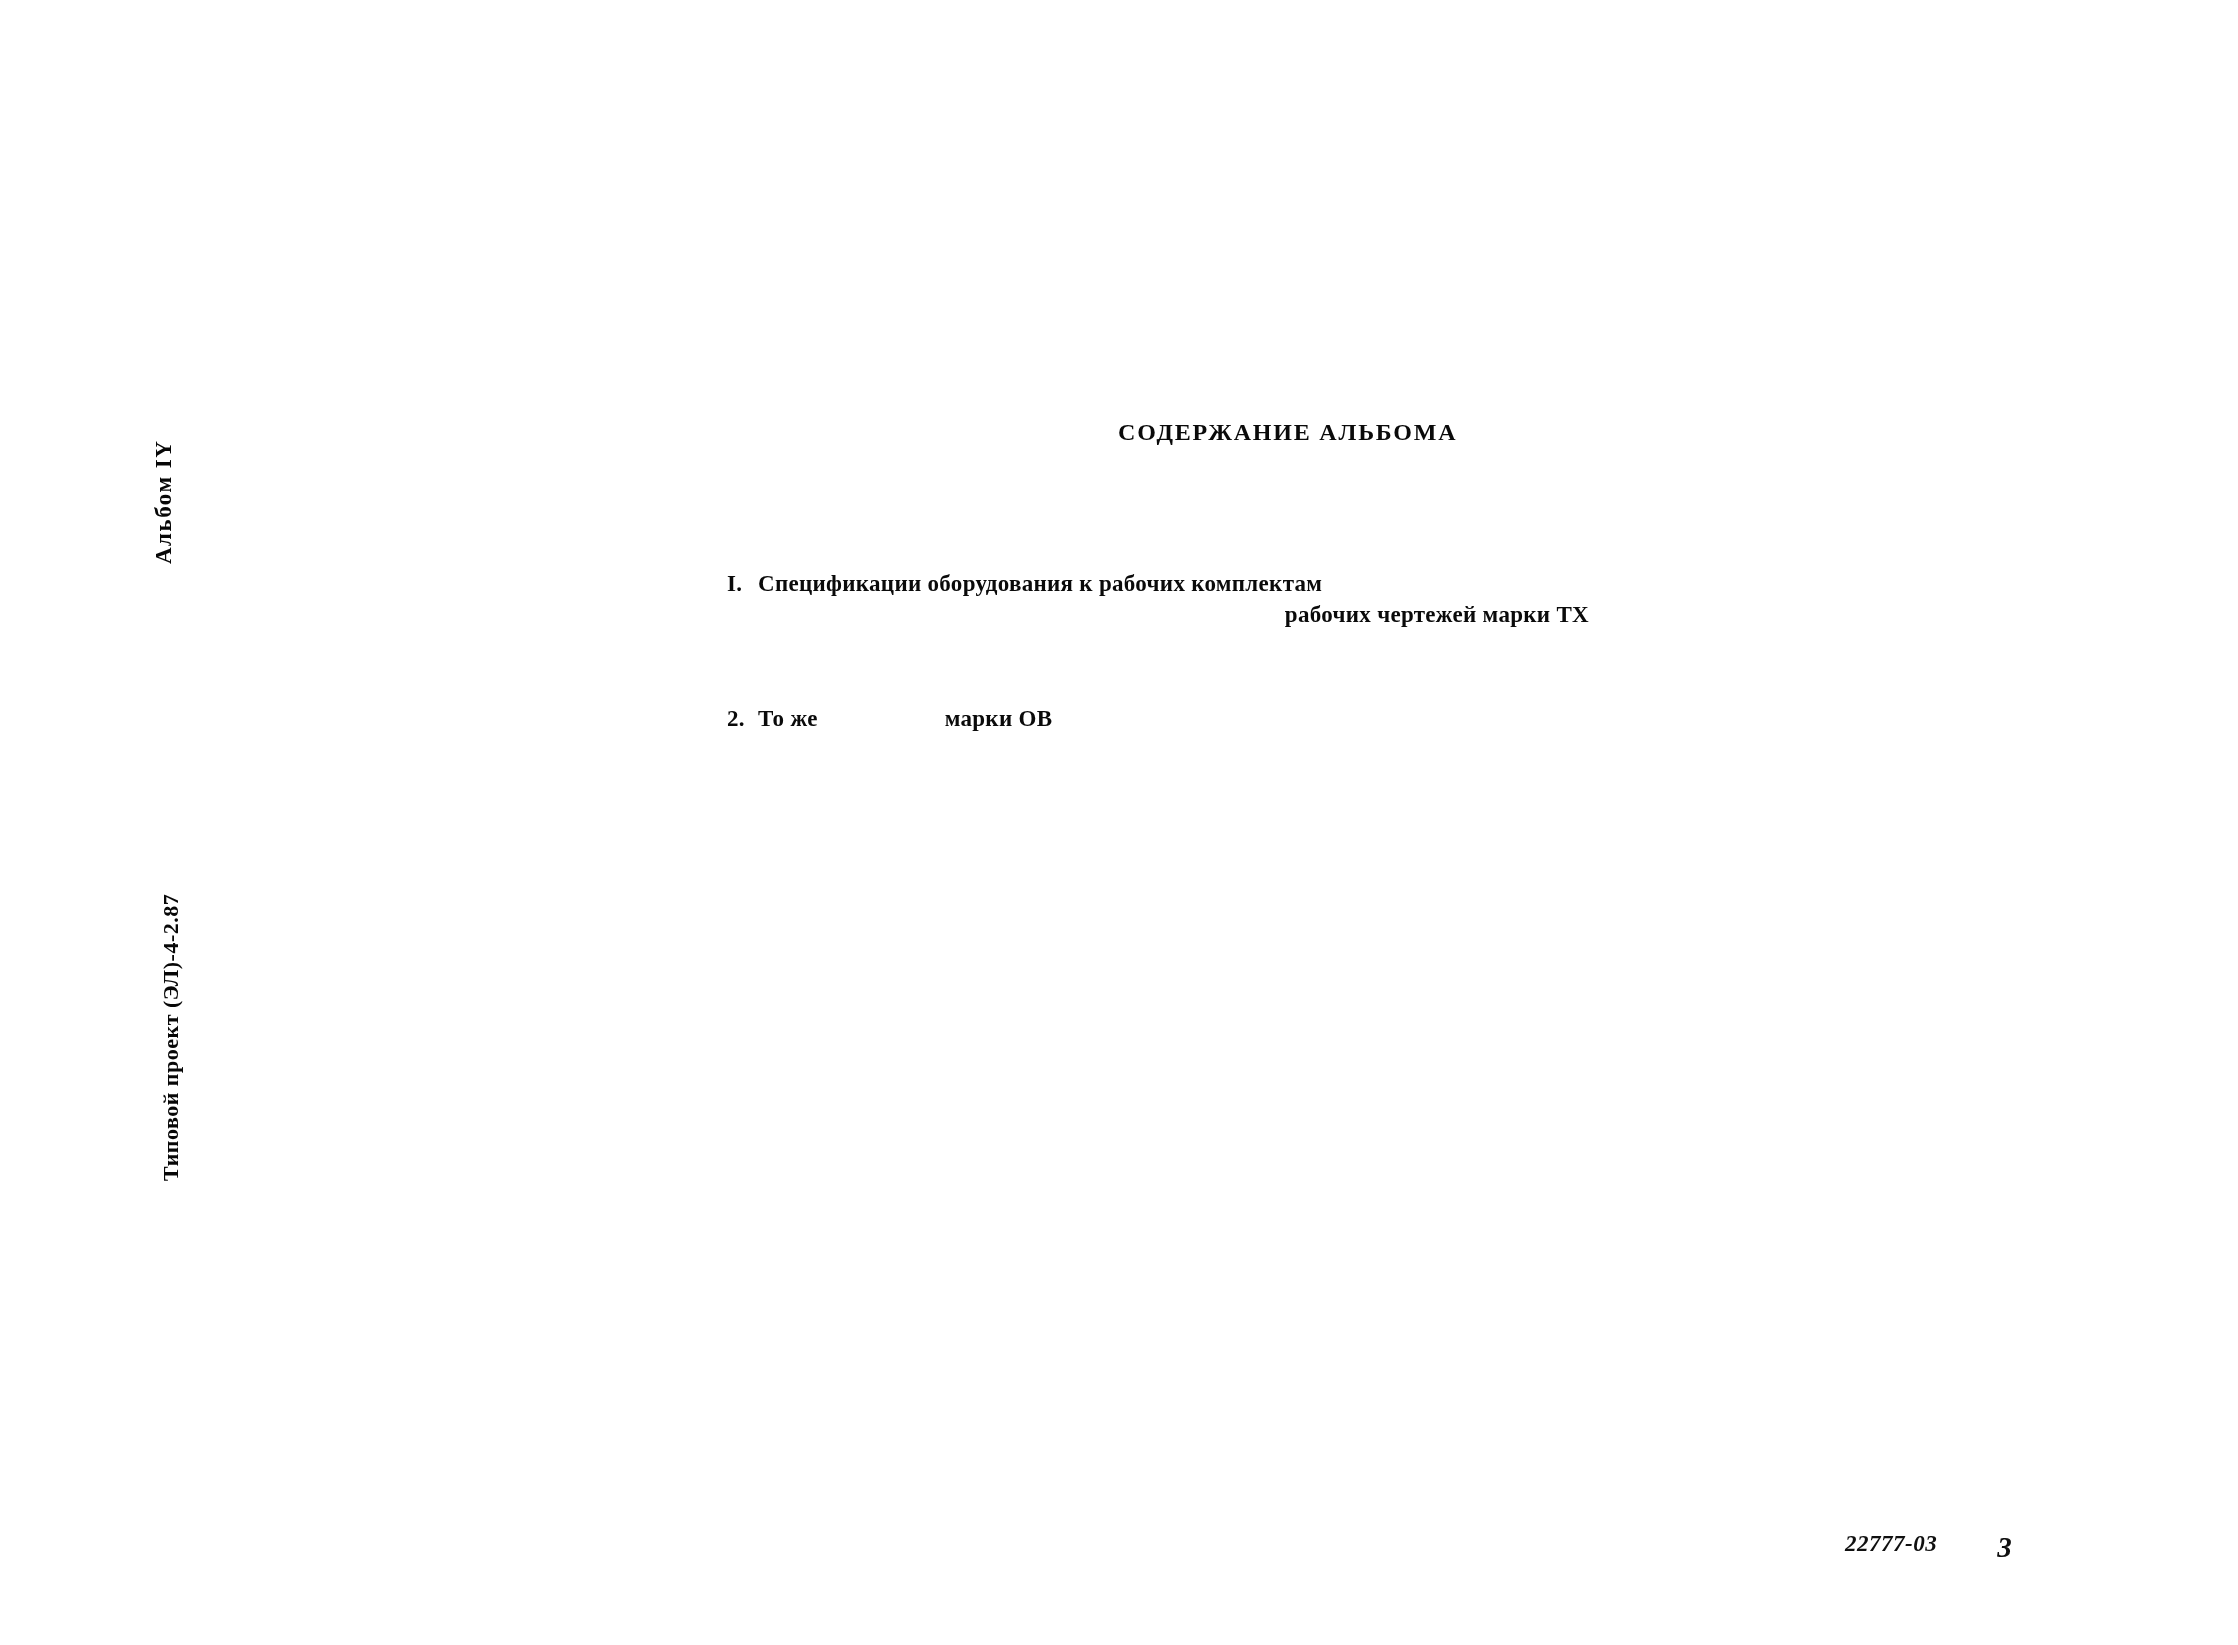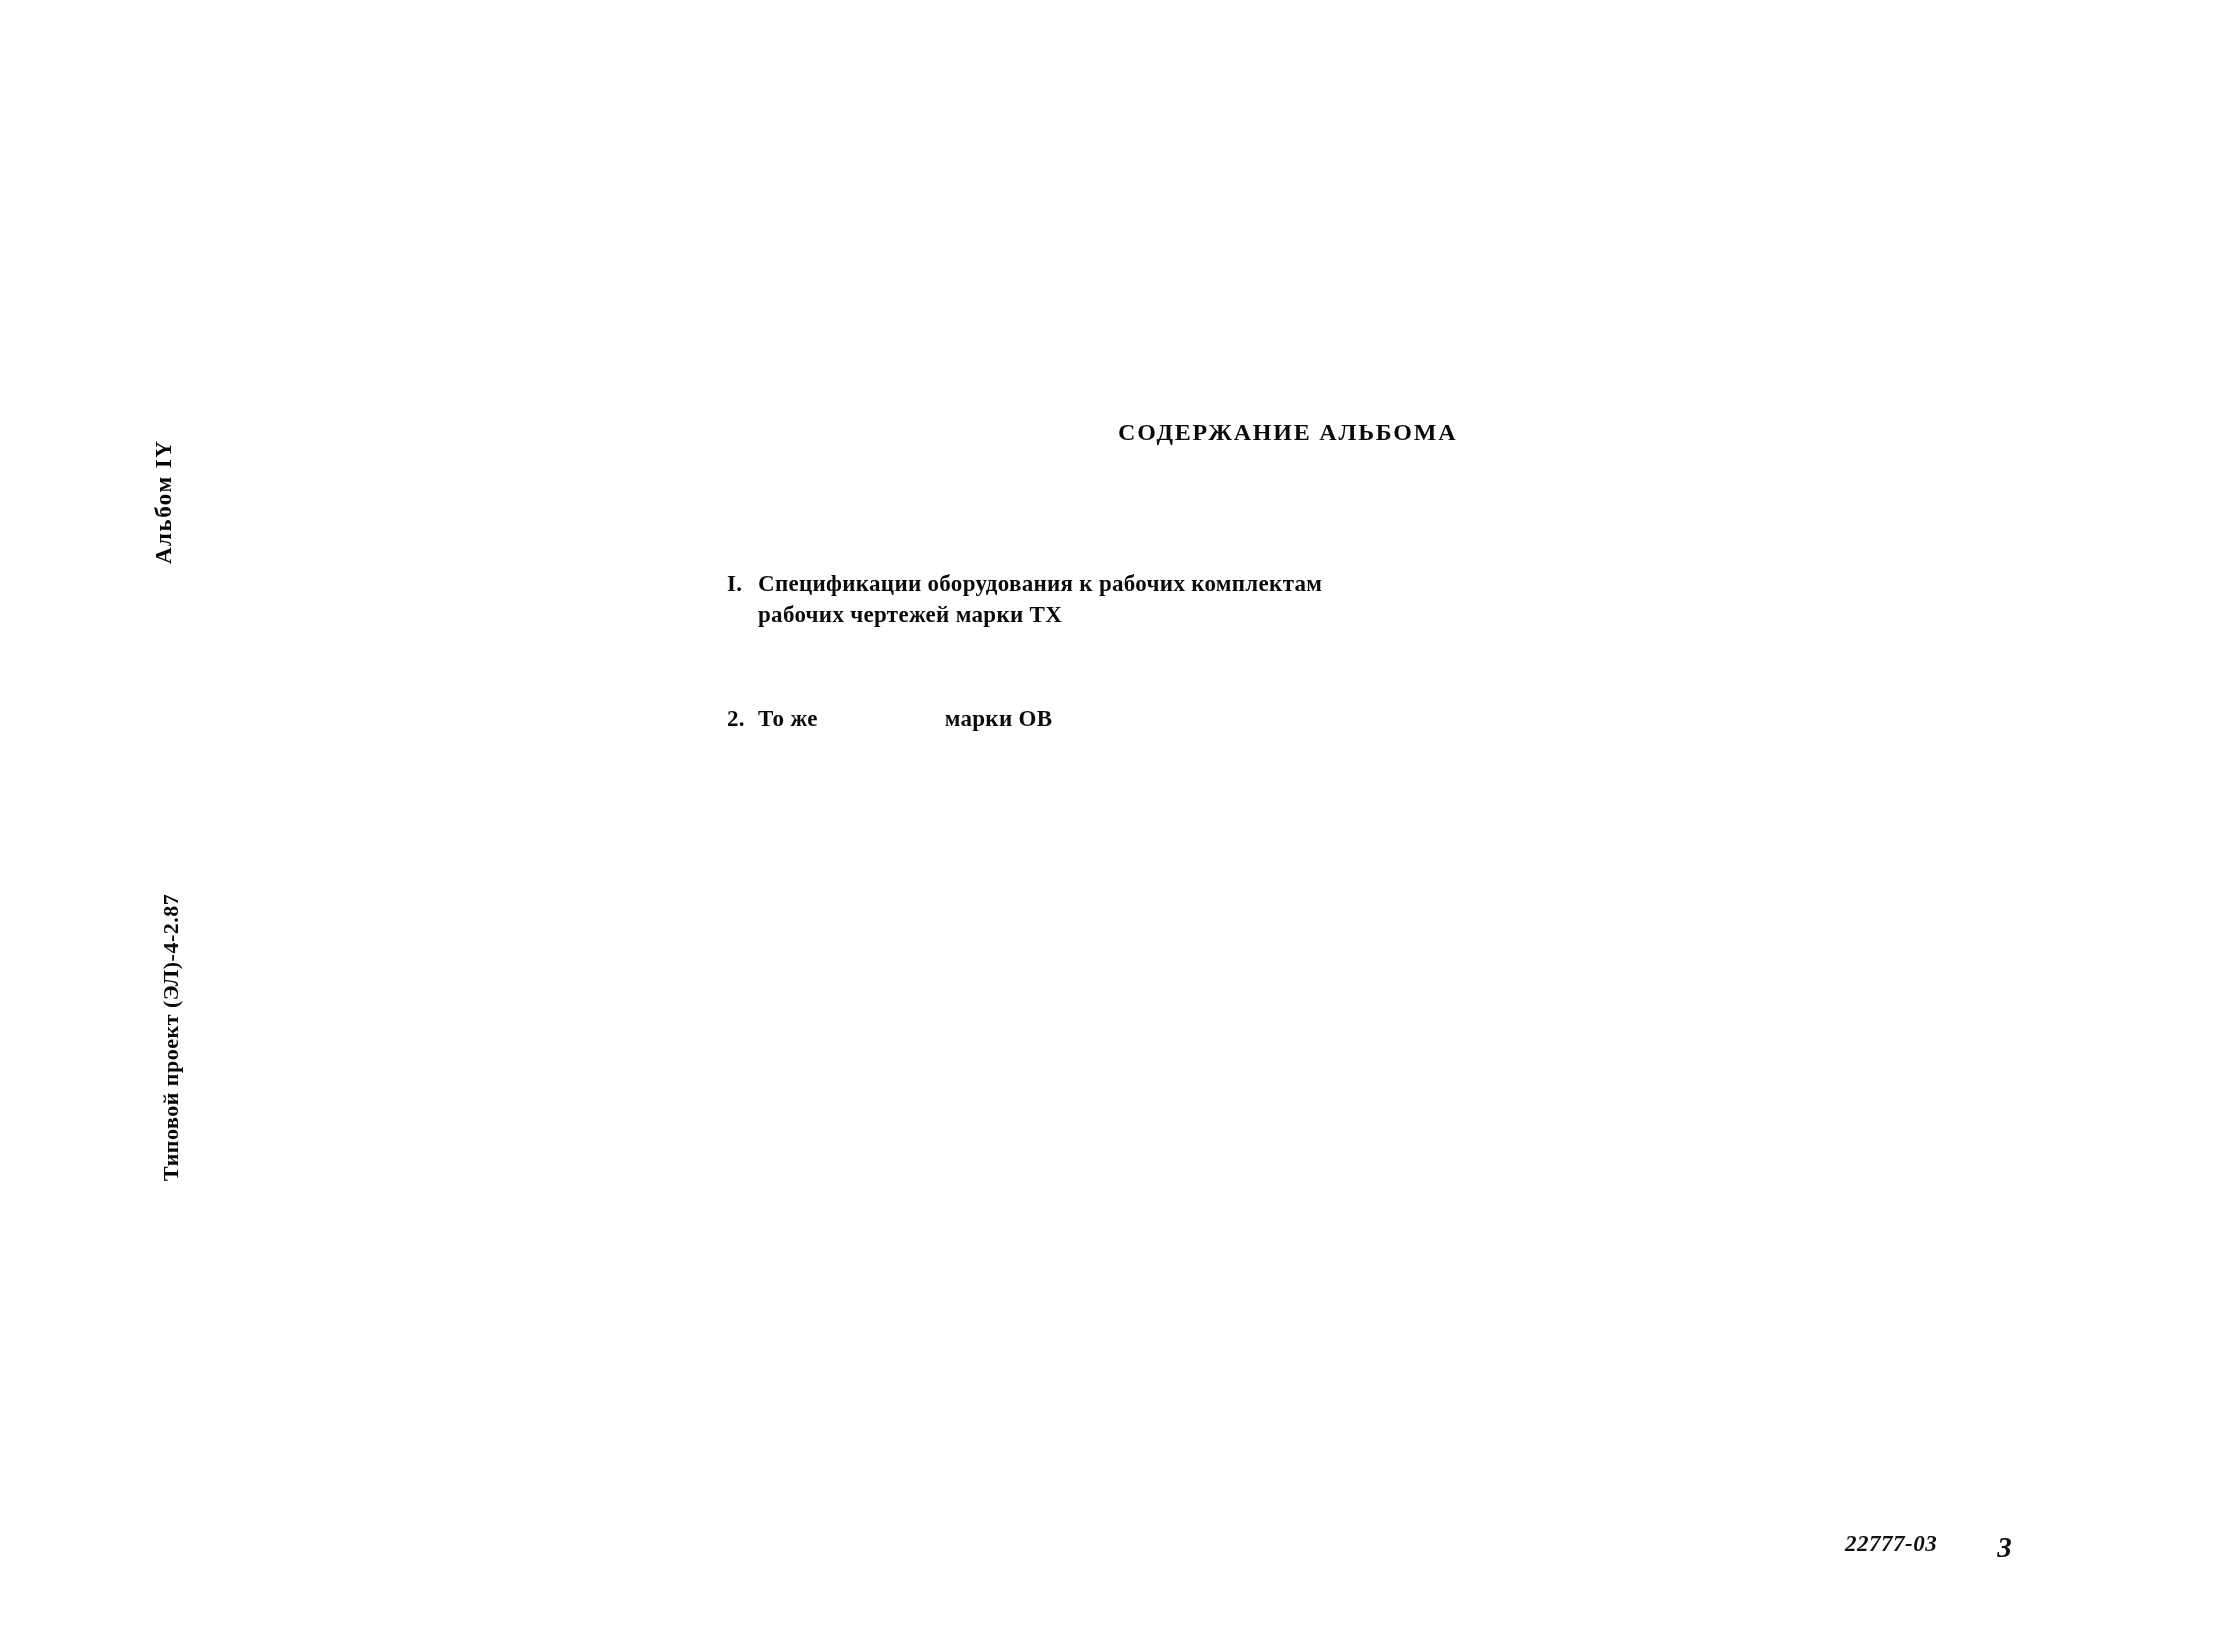--- a/index.html
+++ b/index.html
@@ -86,20 +86,21 @@
     align-items: baseline;
     white-space: nowrap;
   }
   .item-number {
     display: inline-block;
     min-width: 31px;
   }
   .item-line-2 {
     padding-left: 31px;
     white-space: nowrap;
+    text-align: right;
   }
   .item-tail {
     display: inline-block;
     padding-left: 127px;
     margin-top: 35px;
   }
 
   
   #footer {
     position: absolute;

